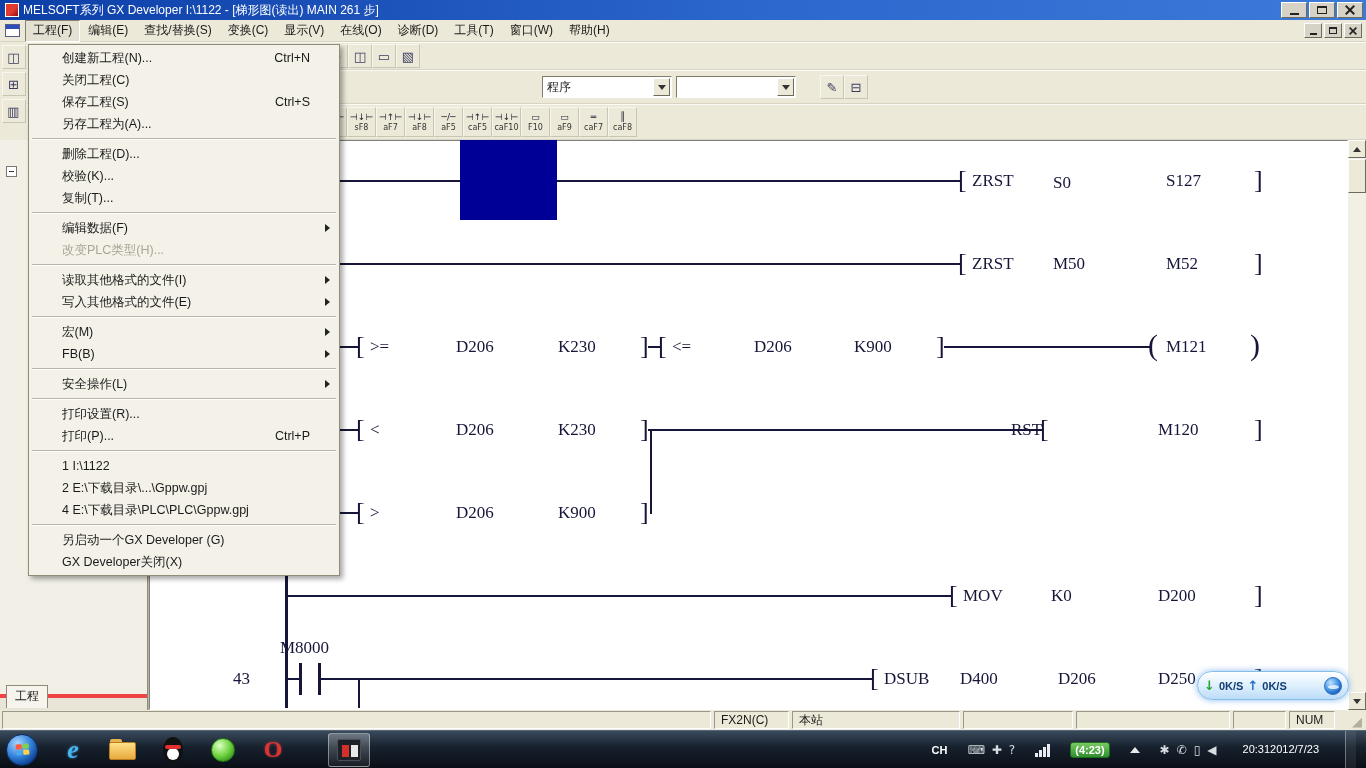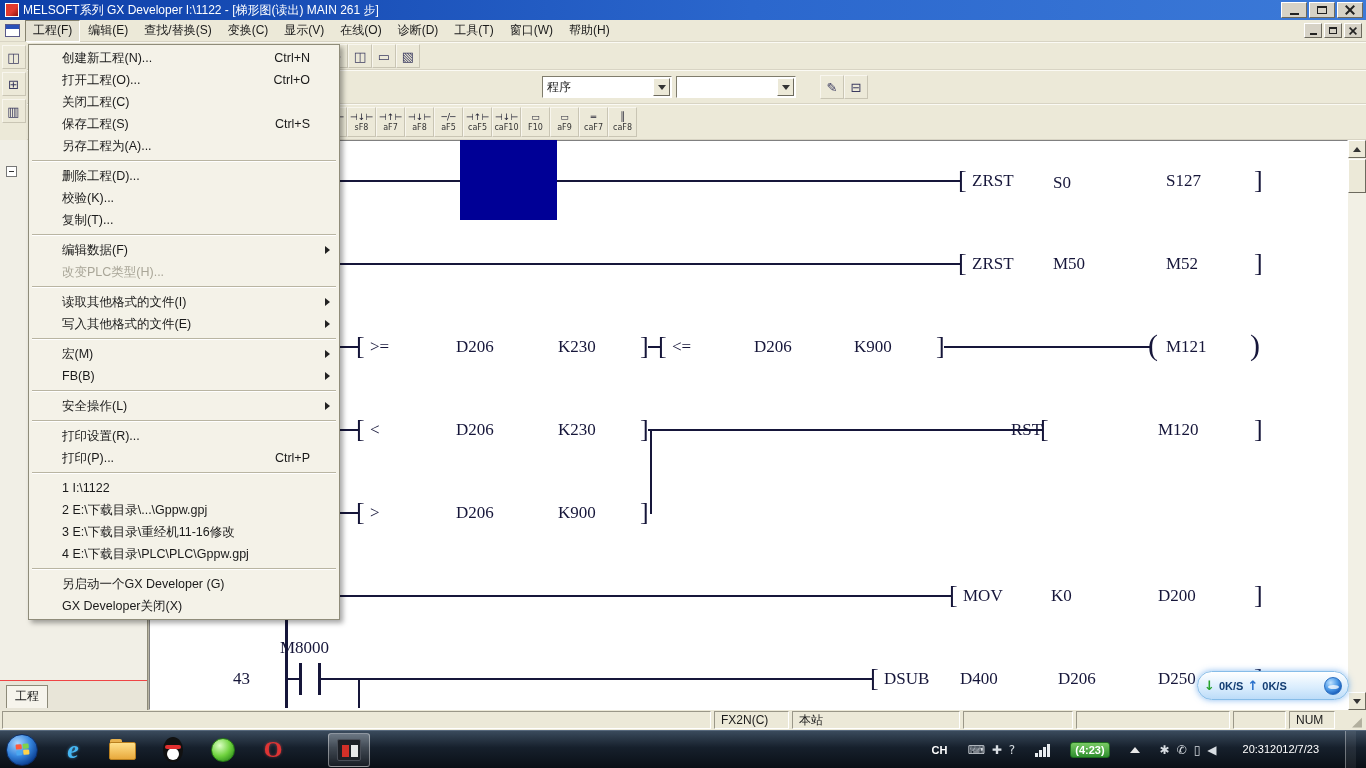--- a/index.html
+++ b/index.html
@@ -48,21 +48,21 @@
   .combo.w130{width:130px}.combo.w120{width:120px}
 
   
   #left-strip{position:absolute;left:0;top:42px;width:27px;height:98px;background:#ece9d8;display:flex;flex-direction:column;align-items:center;padding-top:3px;gap:3px;z-index:10}
 
   
   .main{position:absolute;left:0;top:140px;width:1366px;height:570px;background:#b8b4a4;z-index:1}
   .project-panel{position:absolute;left:0;top:0;width:148px;height:570px;background:#f1efe6;border-right:1px solid #8d8a79}
   .tree-box{position:absolute;left:6px;top:26px;width:11px;height:11px;background:#fff;border:1px solid #777;display:flex;align-items:center;justify-content:center}
   .tree-box i{display:block;width:5px;height:1px;background:#333}
-  .panel-tabs{position:absolute;left:0;bottom:0;width:100%;height:30px;border-top:1px solid #ef4444;background:#e8e5d8;display:flex;align-items:flex-end;padding:0 0 2px 6px}
+  .panel-tabs{position:absolute;left:0;bottom:0;width:100%;height:16px;border-top:4px solid #ef4444;background:#e8e5d8;display:flex;align-items:flex-end;padding:0 0 2px 6px}
   .panel-tab{background:#f6f4ec;border:1px solid #8d8a79;border-bottom:none;padding:2px 8px 3px;font-size:12px}
   .editor{position:absolute;left:149px;top:0;width:1199px;height:570px;background:#fff;border:1px solid;border-color:#808080 #fff #fff #808080}
   .vscroll{position:absolute;right:0;top:0;width:18px;height:570px;background:#f2f0e5}
   .sb-btn{position:absolute;left:0;width:18px;height:18px;background:#ece9d8;border:1px solid;border-color:#fff #6d6a5e #6d6a5e #fff;display:flex;align-items:center;justify-content:center}
   .sb-up{top:0}.sb-down{bottom:0}
   .tri-up-s{width:0;height:0;border:4px solid transparent;border-bottom:5px solid #333;margin-bottom:4px}
   .tri-down-s{width:0;height:0;border:4px solid transparent;border-top:5px solid #333;margin-top:4px}
   .sb-thumb{position:absolute;left:0;top:19px;width:18px;height:34px;background:#ece9d8;border:1px solid;border-color:#fff #6d6a5e #6d6a5e #fff}
 
   
@@ -419,25 +419,20 @@
     <div class="lad-v" style="left: 358px; top: 679px; height: 29px; width: 2px;"></div>
   </div>
 
 <div class="dropdown" id="project-menu">
     <div class="menu-item">
       <span class="mi-label">创建新工程(N)...</span>
       <span class="mi-short">Ctrl+N</span>
       <span class="mi-arrow"></span>
     </div>
     <div class="menu-item">
-      <span class="mi-label">打开工程(O)...</span>
-      <span class="mi-short">Ctrl+O</span>
-      <span class="mi-arrow"></span>
-    </div>
-    <div class="menu-item">
       <span class="mi-label">关闭工程(C)</span>
       <span class="mi-short"></span>
       <span class="mi-arrow"></span>
     </div>
     <div class="menu-item">
       <span class="mi-label">保存工程(S)</span>
       <span class="mi-short">Ctrl+S</span>
       <span class="mi-arrow"></span>
     </div>
     <div class="menu-item">
@@ -524,25 +519,20 @@
       <span class="mi-arrow"></span>
     </div>
     <div class="menu-sep"></div>
     <div class="menu-item">
       <span class="mi-label">1 I:\1122</span>
       <span class="mi-short"></span>
       <span class="mi-arrow"></span>
     </div>
     <div class="menu-item">
       <span class="mi-label">2 E:\下载目录\...\Gppw.gpj</span>
-      <span class="mi-short"></span>
-      <span class="mi-arrow"></span>
-    </div>
-    <div class="menu-item">
-      <span class="mi-label">3 E:\下载目录\重经机11-16修改</span>
       <span class="mi-short"></span>
       <span class="mi-arrow"></span>
     </div>
     <div class="menu-item">
       <span class="mi-label">4 E:\下载目录\PLC\PLC\Gppw.gpj</span>
       <span class="mi-short"></span>
       <span class="mi-arrow"></span>
     </div>
     <div class="menu-sep"></div>
     <div class="menu-item">

